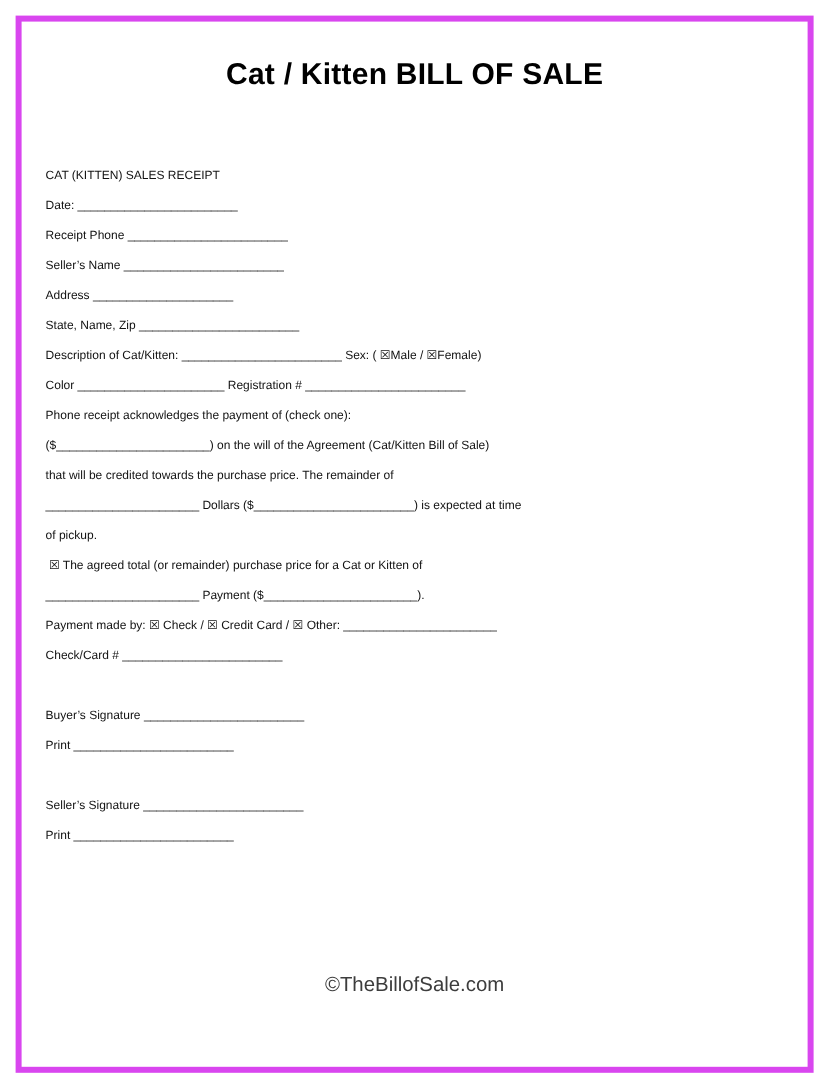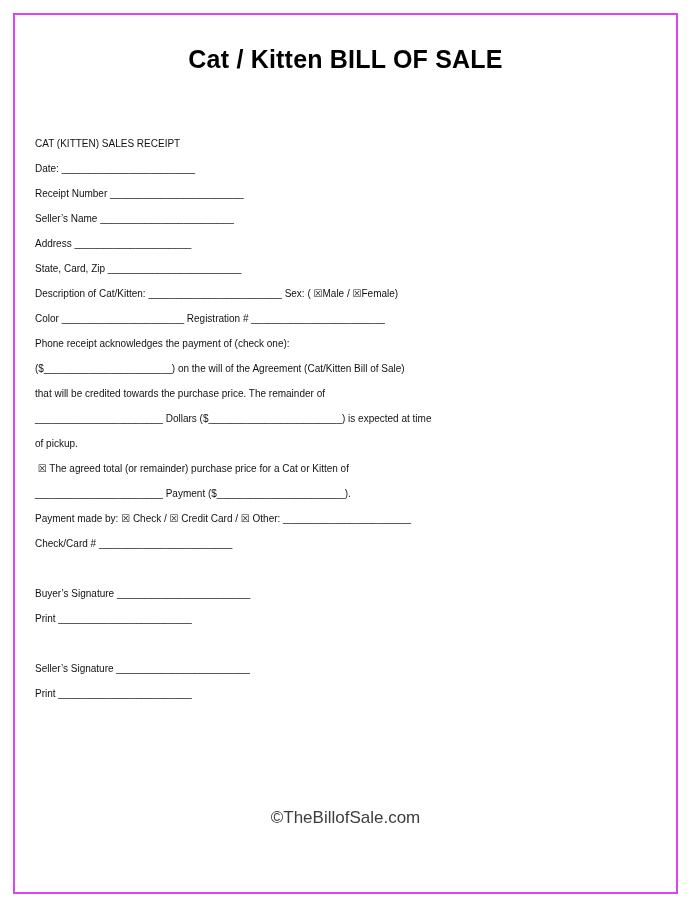--- a/index.html
+++ b/index.html
@@ -11,21 +11,21 @@
     overflow: hidden;
   }
   * { box-sizing: border-box; }
 
   .page {
     position: absolute;
     left: 13px;
     top: 13px;
     width: 665px;
     height: 881px;
-    border: 2px solid #d946ef;
+    border: 5px solid #d946ef;
     background: #ffffff;
     font-family: "Liberation Sans", "DejaVu Sans", sans-serif;
     color: #111111;
   }
 
   .title {
     margin: 30px 10px 0 10px;
     text-align: center;
     font-size: 25px;
     line-height: 29px;
@@ -58,24 +58,24 @@
 </head>
 <body>
 
 <div class="page">
 
   <h1 class="title">Cat / Kitten BILL OF SALE</h1>
 
   <div class="form">
     <div class="line">CAT (KITTEN) SALES RECEIPT</div>
     <div class="line">Date: ________________________</div>
-    <div class="line">Receipt Number ________________________</div>
+    <div class="line">Receipt Phone ________________________</div>
     <div class="line">Seller’s Name ________________________</div>
     <div class="line">Address _____________________</div>
-    <div class="line">State, Card, Zip ________________________</div>
+    <div class="line">State, Name, Zip ________________________</div>
     <div class="line">Description of Cat/Kitten: ________________________ Sex: ( ☒Male / ☒Female)</div>
     <div class="line">Color ______________________ Registration # ________________________</div>
     <div class="line">Phone receipt acknowledges the payment of (check one):</div>
     <div class="line">($_______________________) on the will of the Agreement (Cat/Kitten Bill of Sale)</div>
     <div class="line">that will be credited towards the purchase price. The remainder of</div>
     <div class="line">_______________________ Dollars ($________________________) is expected at time</div>
     <div class="line">of pickup.</div>
     <div class="line"> ☒ The agreed total (or remainder) purchase price for a Cat or Kitten of</div>
     <div class="line">_______________________ Payment ($_______________________).</div>
     <div class="line">Payment made by: ☒ Check / ☒ Credit Card / ☒ Other: _______________________</div>

